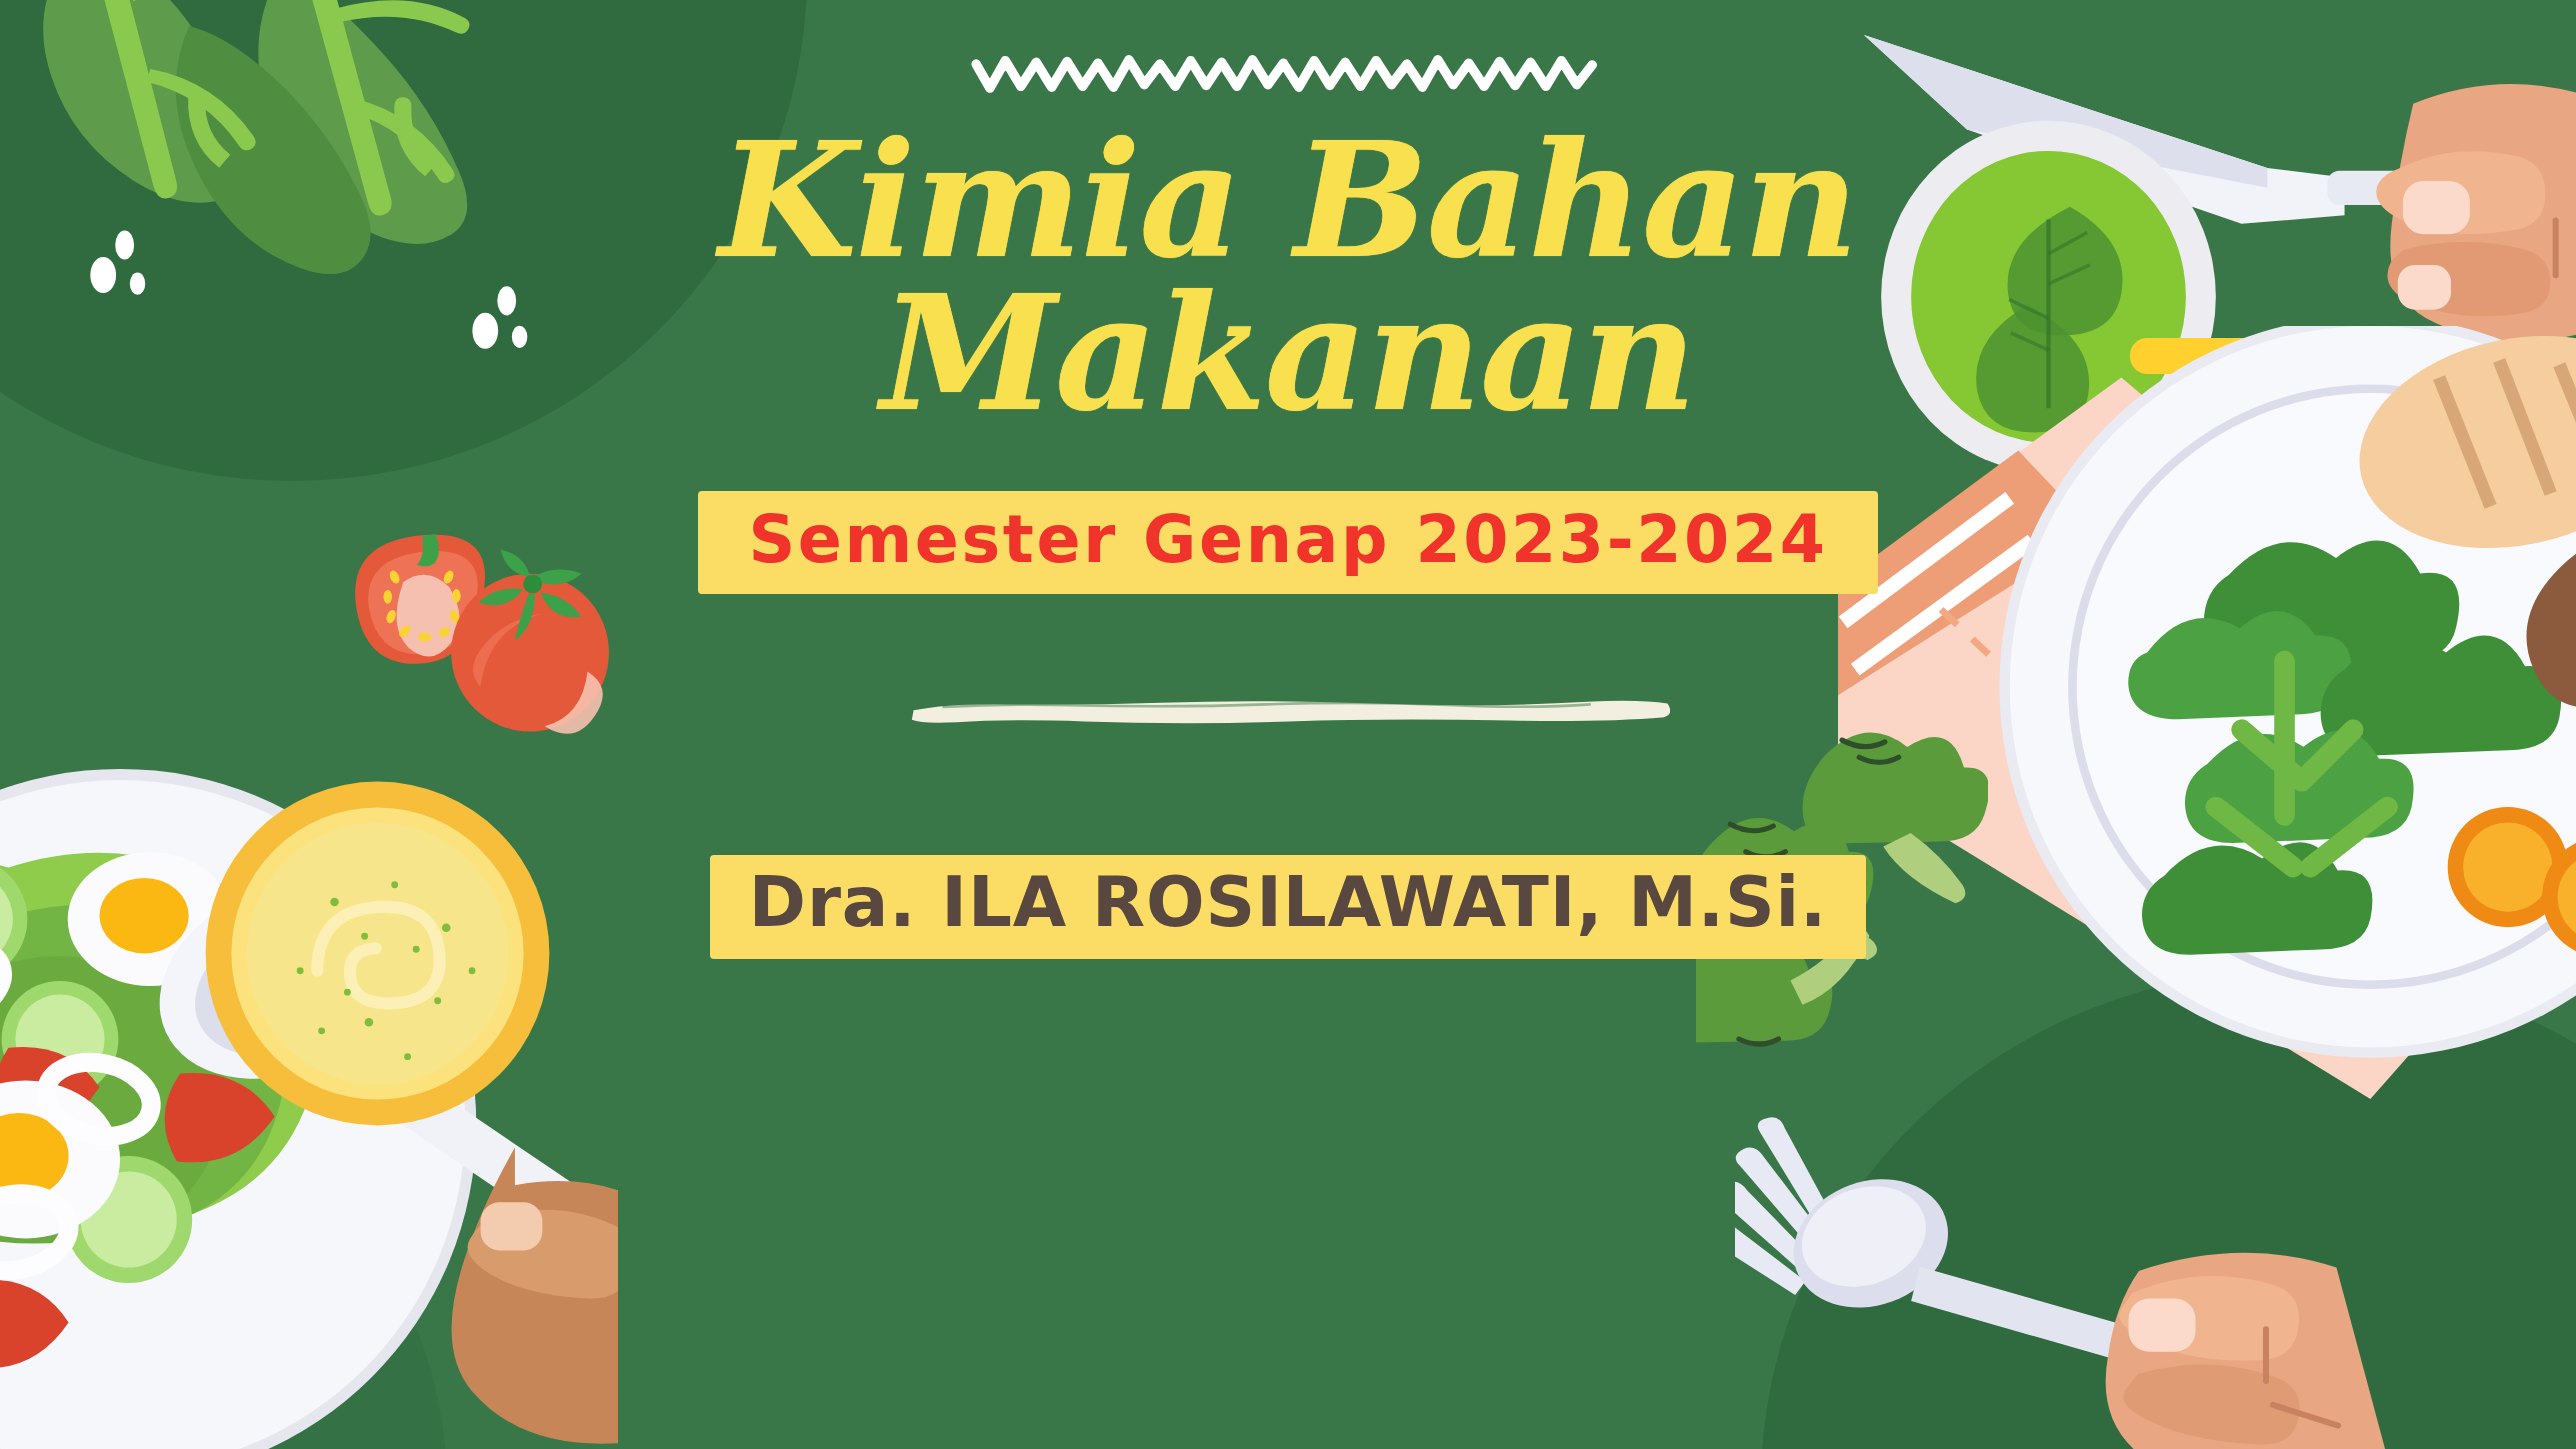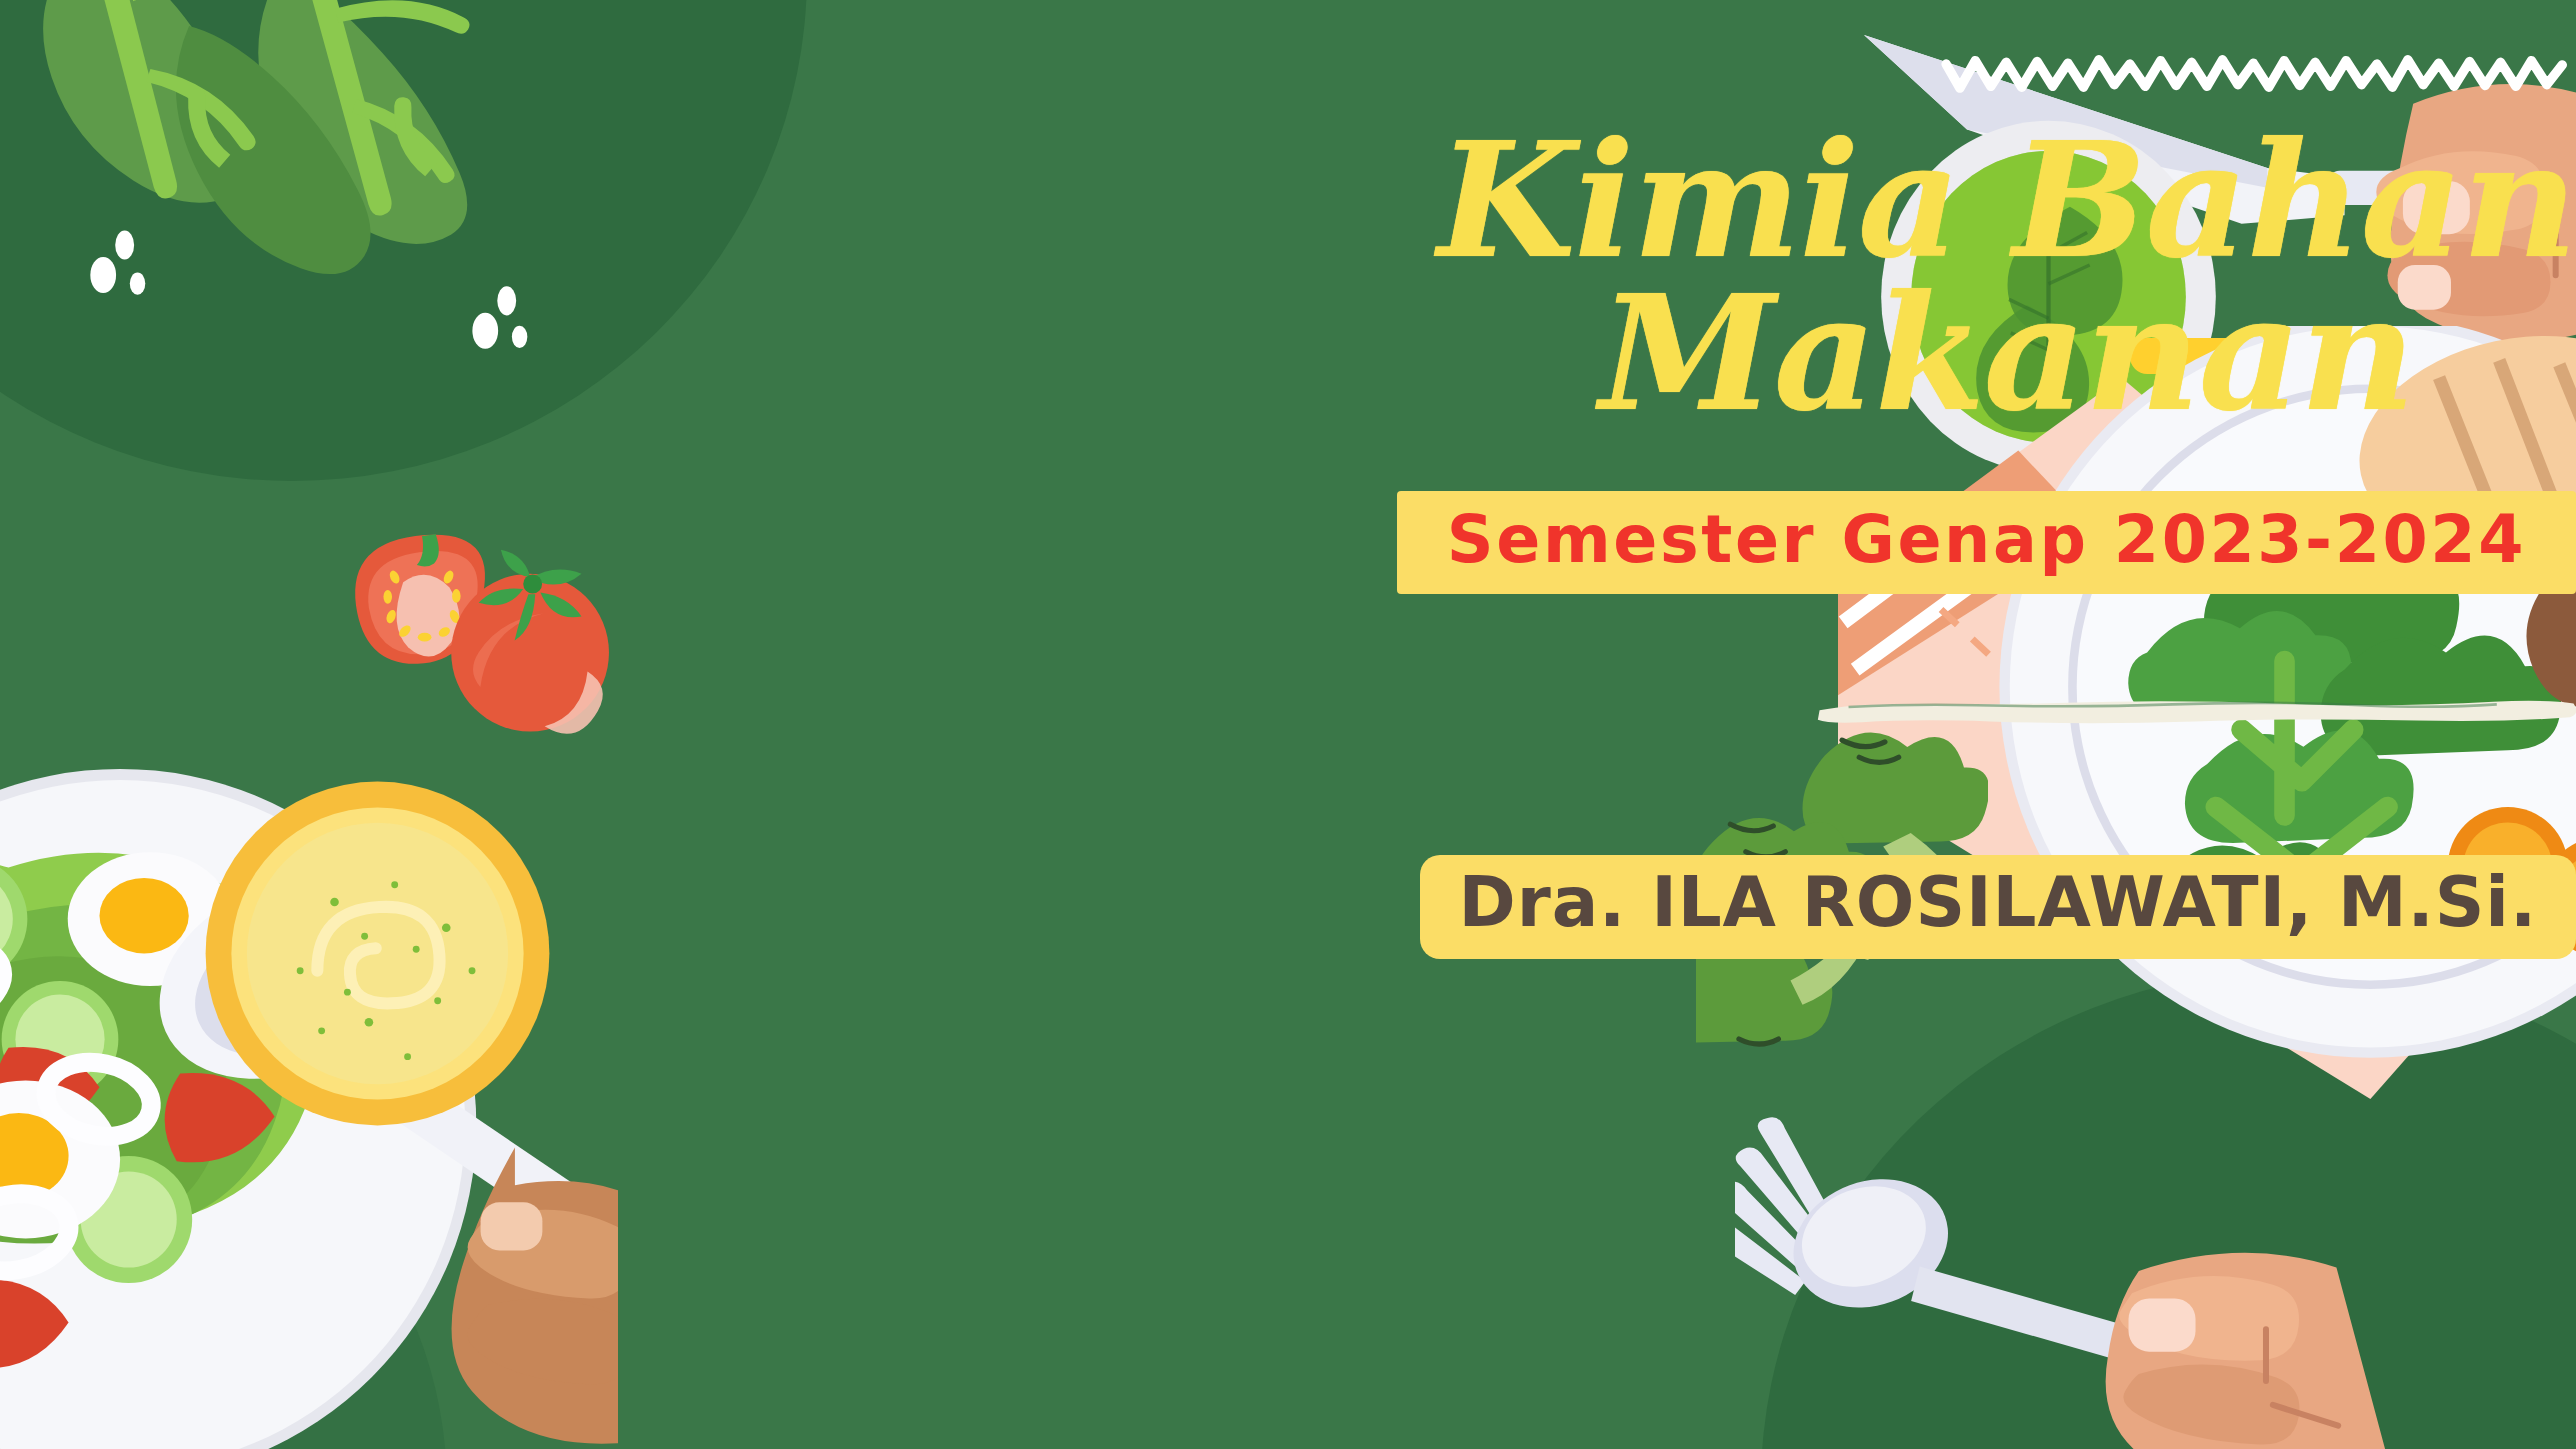--- a/index.html
+++ b/index.html
@@ -23,21 +23,21 @@
     background:#2F6B3F;
   }
   .blob-bl{
     left:-326px;bottom:-447px;width:773px;height:816px;
     background:#347144;
   }
 
   
   .center-col{
     position:absolute;left:0;right:0;top:0;bottom:0;
-    display:flex;flex-direction:column;align-items:flex-end;
+    display:flex;flex-direction:column;align-items:center;
     pointer-events:none;
   }
   .squiggle{margin-top:52px;width:635px;height:43px;}
   .squiggle path{fill:none;stroke:#FFFFFF;stroke-width:11;stroke-linecap:round;stroke-linejoin:round;}
 
   .title{
     margin-top:29px;
     text-align:center;
     color:#F9E04F;
     font-family:"DejaVu Serif",serif;
@@ -69,21 +69,21 @@
   }
 
   .divider{
     margin-top:101px;
     width:764px;height:29px;
   }
 
   .author-banner{
     margin-top:131px;
     background:#FBDD66;
-    border-radius:20px;
+    border-radius:4px;
     padding:13.7px 39px 22px 39px;
     display:inline-block;
   }
   .author-banner .txt{
     color:#58483F;
     font-family:"DejaVu Sans",sans-serif;
     font-weight:bold;
     font-size:69px;
     letter-spacing:0.9px;
     line-height:1;

